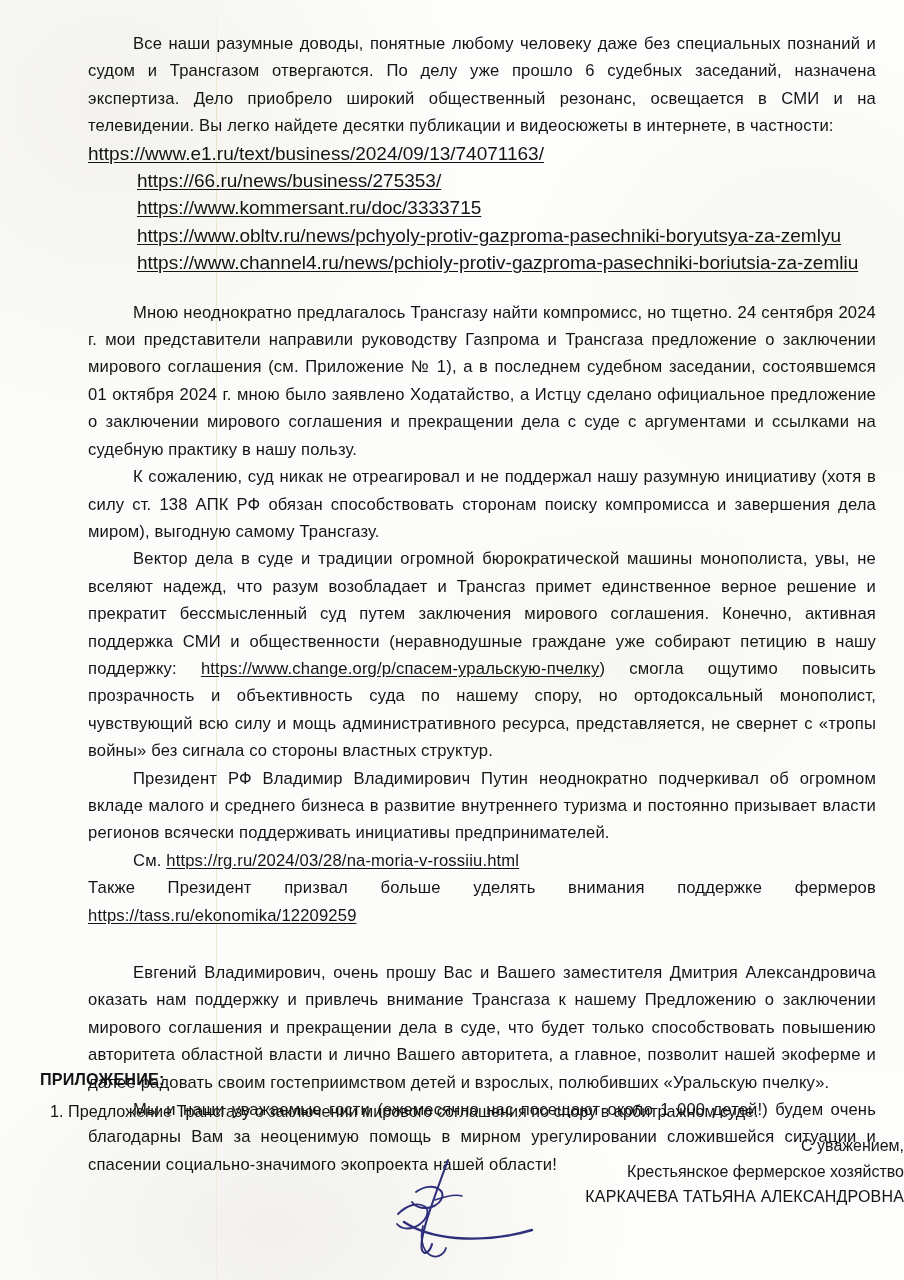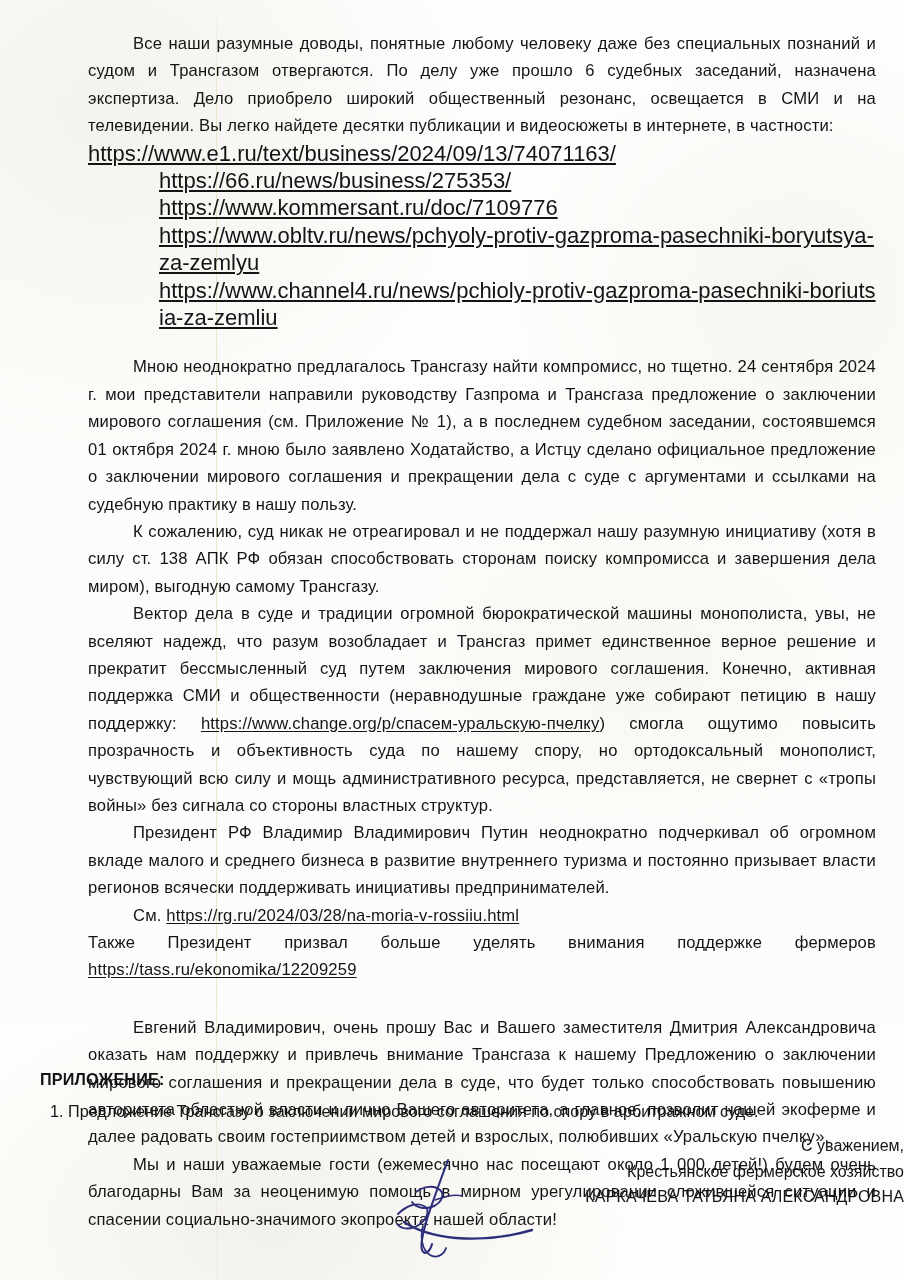--- a/index.html
+++ b/index.html
@@ -73,28 +73,28 @@
     color: #141414;
     word-break: break-all;
   }
   ul.url-list {
     list-style: none;
     margin: 0;
     padding: 0;
   }
   ul.url-list li {
     color: #141414;
-    font-size: 22px;
+    font-size: 19px;
     line-height: 27.4px;
   }
   li.url-flush {
     margin-left: 0;
   }
   li.url-indent {
-    margin-left: 71px;
+    margin-left: 49px;
   }
   .gap-md { height: 22px; }
   .gap-lg { height: 30px; }
   #appendix-heading {
     margin: 0;
     font-size: 16.2px;
     font-weight: bold;
     color: #141414;
     letter-spacing: 0.01em;
   }
@@ -142,21 +142,21 @@
 
   <div id="content">
 
     <div class="gap-lg"></div>
 
     <p class="body-par">Все наши разумные доводы, понятные любому человеку даже без специальных познаний и судом и Трансгазом отвергаются. По делу уже прошло 6 судебных заседаний, назначена экспертиза. Дело приобрело широкий общественный резонанс, освещается в СМИ и на телевидении. Вы легко найдете десятки публикации и видеосюжеты в интернете, в частности:</p>
 
     <ul class="url-list">
       <li class="url-flush"><a class="link" href="#">https://www.e1.ru/text/business/2024/09/13/74071163/</a></li>
       <li class="url-indent"><a class="link" href="#">https://66.ru/news/business/275353/</a></li>
-      <li class="url-indent"><a class="link" href="#">https://www.kommersant.ru/doc/7109776</a></li>
+      <li class="url-indent"><a class="link" href="#">https://www.kommersant.ru/doc/3333715</a></li>
       <li class="url-indent"><a class="link" href="#">https://www.obltv.ru/news/pchyoly-protiv-gazproma-pasechniki-boryutsya-za-zemlyu</a></li>
       <li class="url-indent"><a class="link" href="#">https://www.channel4.ru/news/pchioly-protiv-gazproma-pasechniki-boriutsia-za-zemliu</a></li>
     </ul>
 
     <div class="gap-md"></div>
 
 
     <p class="body-par">Мною неоднократно предлагалось Трансгазу найти компромисс, но тщетно. 24 сентября 2024 г. мои представители направили руководству Газпрома и Трансгаза предложение о заключении мирового соглашения (см. Приложение № 1), а в последнем судебном заседании, состоявшемся 01 октября 2024 г. мною было заявлено Ходатайство, а Истцу сделано официальное предложение о заключении мирового соглашения и прекращении дела с суде с аргументами и ссылками на судебную практику в нашу пользу.</p>
 
     <p class="body-par">К сожалению, суд никак не отреагировал и не поддержал нашу разумную инициативу (хотя в силу ст. 138 АПК РФ обязан способствовать сторонам поиску компромисса и завершения дела миром), выгодную самому Трансгазу.</p>

